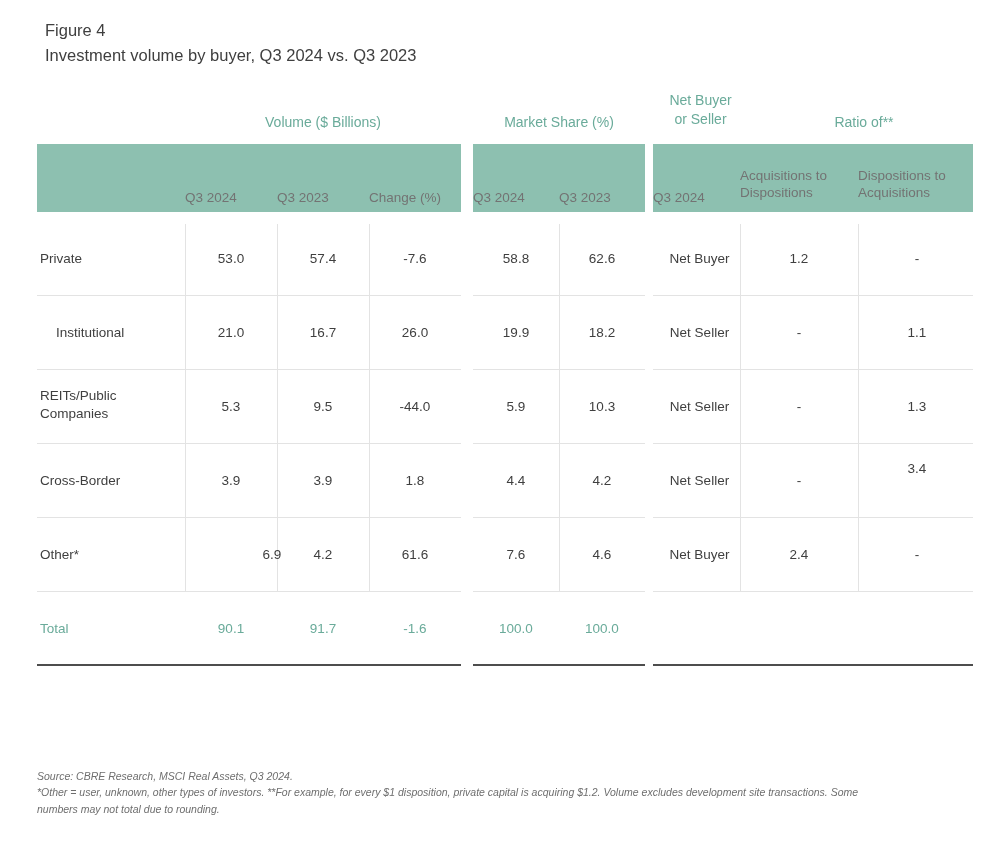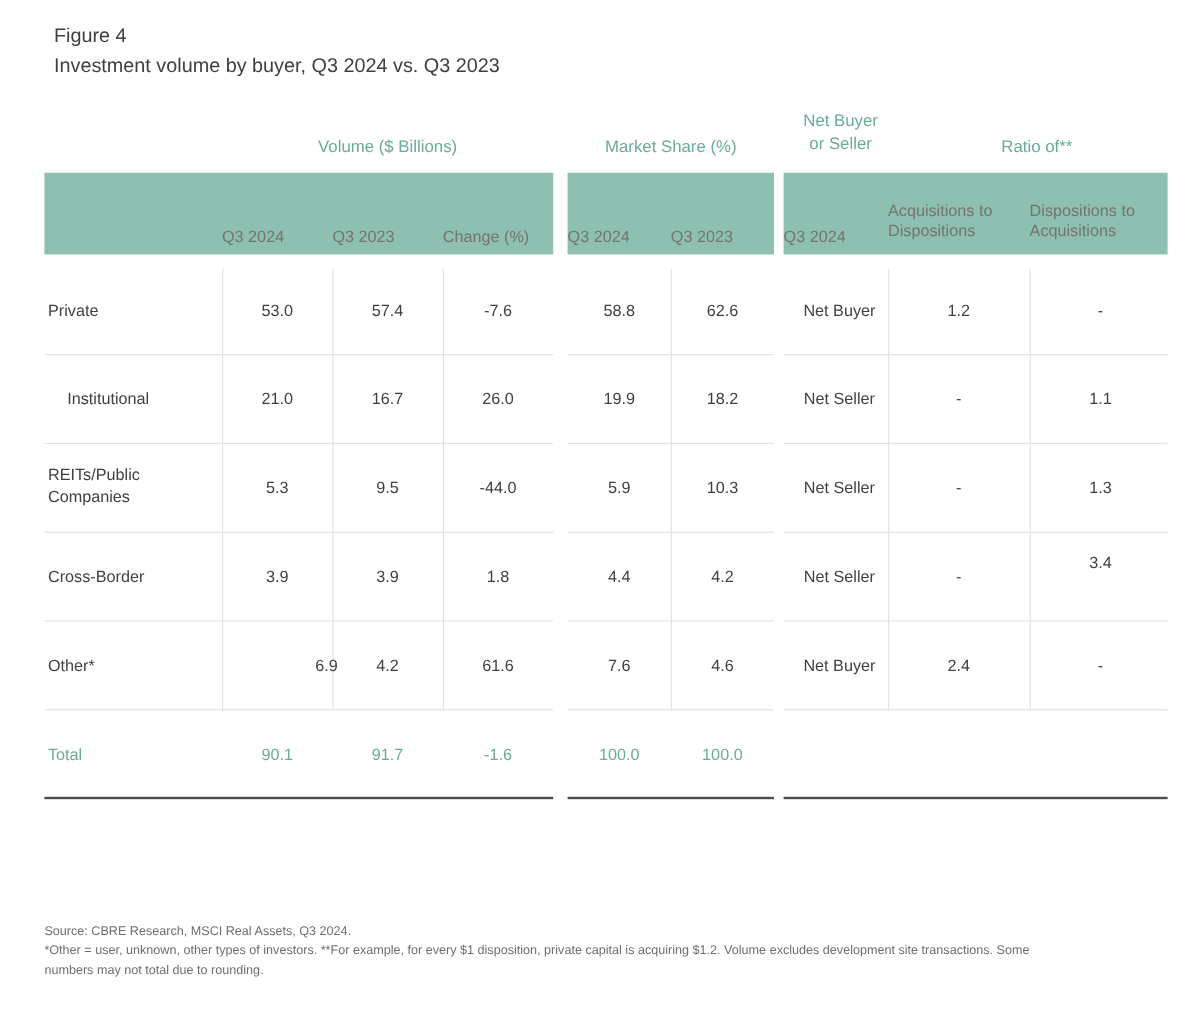--- a/index.html
+++ b/index.html
@@ -98,21 +98,21 @@
 
   .footnotes {
     position: absolute;
     left: 37px;
     top: 768px;
     width: 920px;
     font-size: 10.5px;
     color: #6e6e6e;
     line-height: 1.55;
   }
-  .footnotes div { margin: 0; }
+  .footnotes div { margin: 0; font-style: italic; }
 </style>
 </head>
 <body>
 
 <div class="page">
 
   <div class="fig-title-block">
     <div class="fig-label">Figure 4</div>
     <div class="fig-subtitle">Investment volume by buyer, Q3 2024 vs. Q3 2023</div>
   </div>

